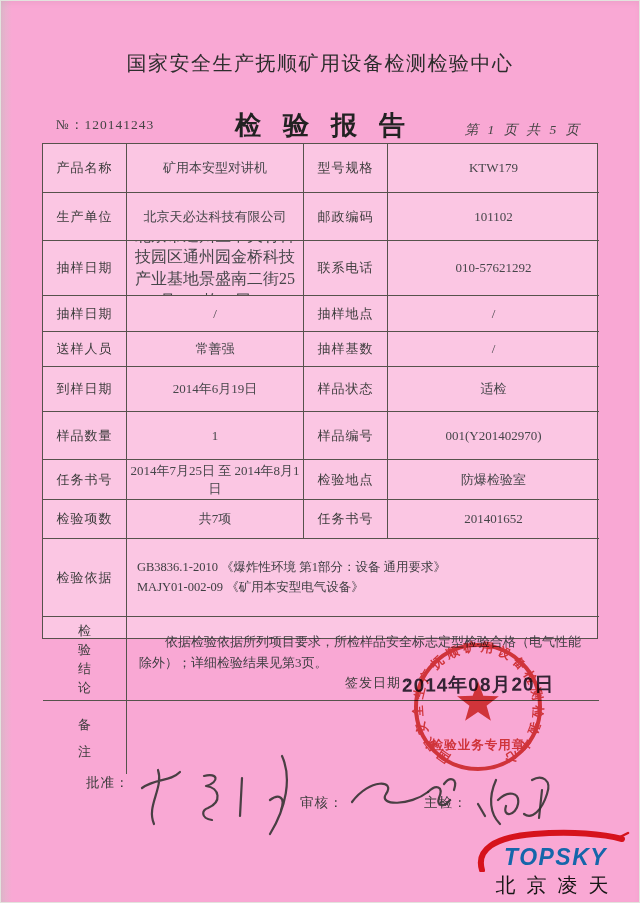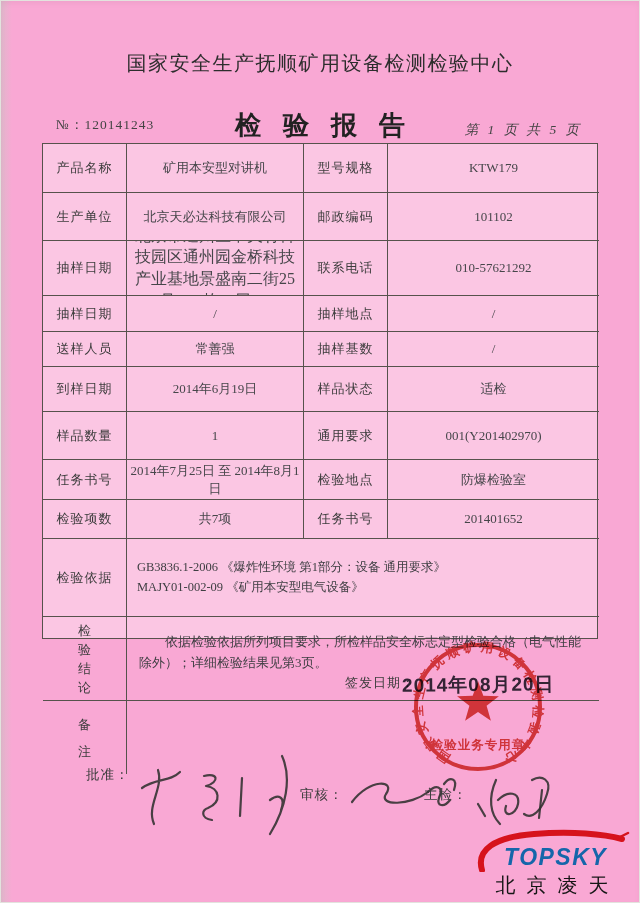--- a/index.html
+++ b/index.html
@@ -67,21 +67,21 @@
   .date-stamp{
     position:absolute;left:402px;top:672px;z-index:6;
     font-family:"Liberation Sans","DejaVu Sans",sans-serif;
     font-size:19px;font-weight:bold;letter-spacing:1px;color:#23242f;
     transform:rotate(-.6deg);mix-blend-mode:multiply;opacity:.92;
   }
   .seal{position:absolute;left:408px;top:637px;width:140px;height:140px;z-index:5;
     mix-blend-mode:multiply;opacity:.88;pointer-events:none;}
 
   .sig{position:absolute;display:flex;align-items:flex-start;z-index:3;}
-  .sig-label{font-size:13.5px;color:#3c3c3c;letter-spacing:1px;margin-top:18px;white-space:nowrap;}
+  .sig-label{font-size:13.5px;color:#3c3c3c;letter-spacing:1px;margin-top:26px;white-space:nowrap;}
   .sig svg{display:block;}
   .sig-approve{left:86px;top:748px;}
   .sig-review{left:300px;top:768px;}
   .sig-chief{left:424px;top:768px;}
   .ink{stroke:#30302f;stroke-width:2.2;fill:none;stroke-linecap:round;stroke-linejoin:round;opacity:.88;}
 
   .logo{position:absolute;right:8px;bottom:4px;width:160px;z-index:4;text-align:center;}
   .logo .company{
     font-family:"Liberation Sans","DejaVu Sans",sans-serif;
     font-size:20px;font-weight:normal;letter-spacing:11px;text-indent:11px;color:#161616;margin-top:-4px;
@@ -124,36 +124,36 @@
     <div class="cell lbl">抽样基数</div>
     <div class="cell val lastcol">/</div>
 
     <div class="cell lbl">到样日期</div>
     <div class="cell val">2014年6月19日</div>
     <div class="cell lbl">样品状态</div>
     <div class="cell val lastcol">适检</div>
 
     <div class="cell lbl">样品数量</div>
     <div class="cell val">1</div>
-    <div class="cell lbl">通用要求</div>
+    <div class="cell lbl">样品编号</div>
     <div class="cell val lastcol">001(Y201402970)</div>
 
     <div class="cell lbl">任务书号</div>
     <div class="cell val">2014年7月25日 至 2014年8月1日</div>
     <div class="cell lbl">检验地点</div>
     <div class="cell val lastcol">防爆检验室</div>
 
     <div class="cell lbl">检验项数</div>
     <div class="cell val">共7项</div>
     <div class="cell lbl">任务书号</div>
     <div class="cell val lastcol">201401652</div>
 
     <div class="cell lbl">检验依据</div>
     <div class="cell basis span3 lastcol">
-      <div>GB3836.1-2006 《爆炸性环境 第1部分：设备 通用要求》</div>
+      <div>GB3836.1-2010 《爆炸性环境 第1部分：设备 通用要求》</div>
       <div>MAJY01-002-09 《矿用本安型电气设备》</div>
     </div>
 
     <div class="cell lbl vlabel">
       <span>检</span>
       <span>验</span>
       <span>结</span>
       <span>论</span>
     </div>
     <div class="cell conc span3 lastcol">

